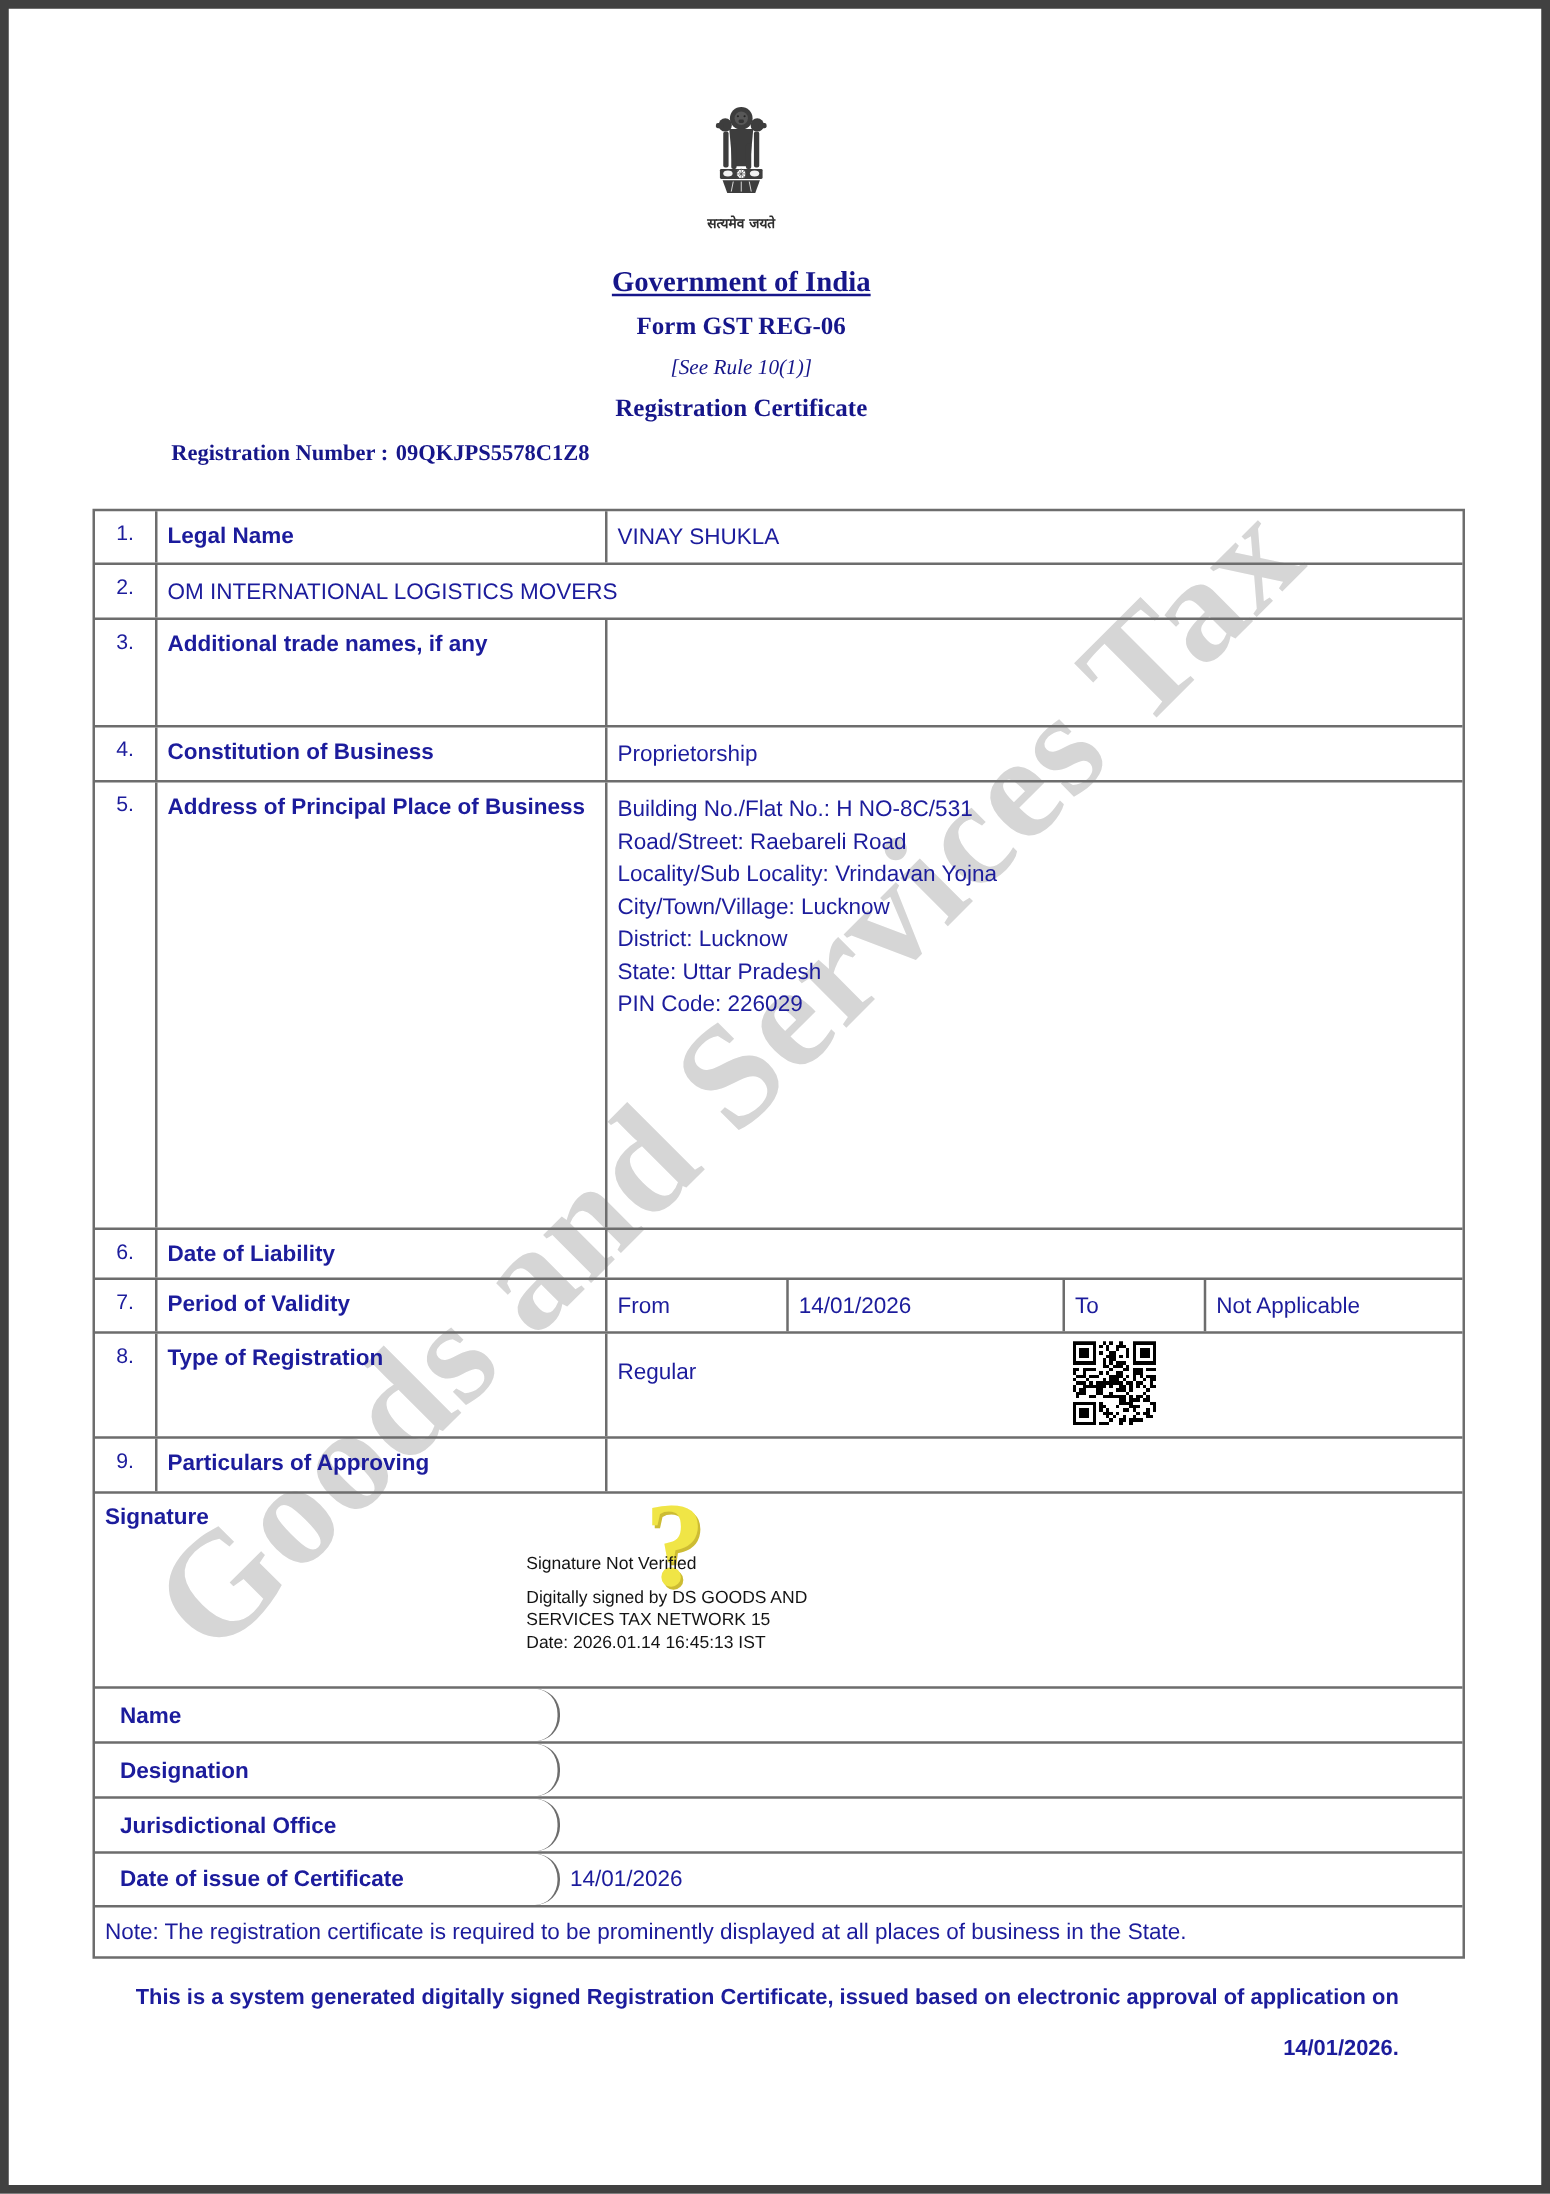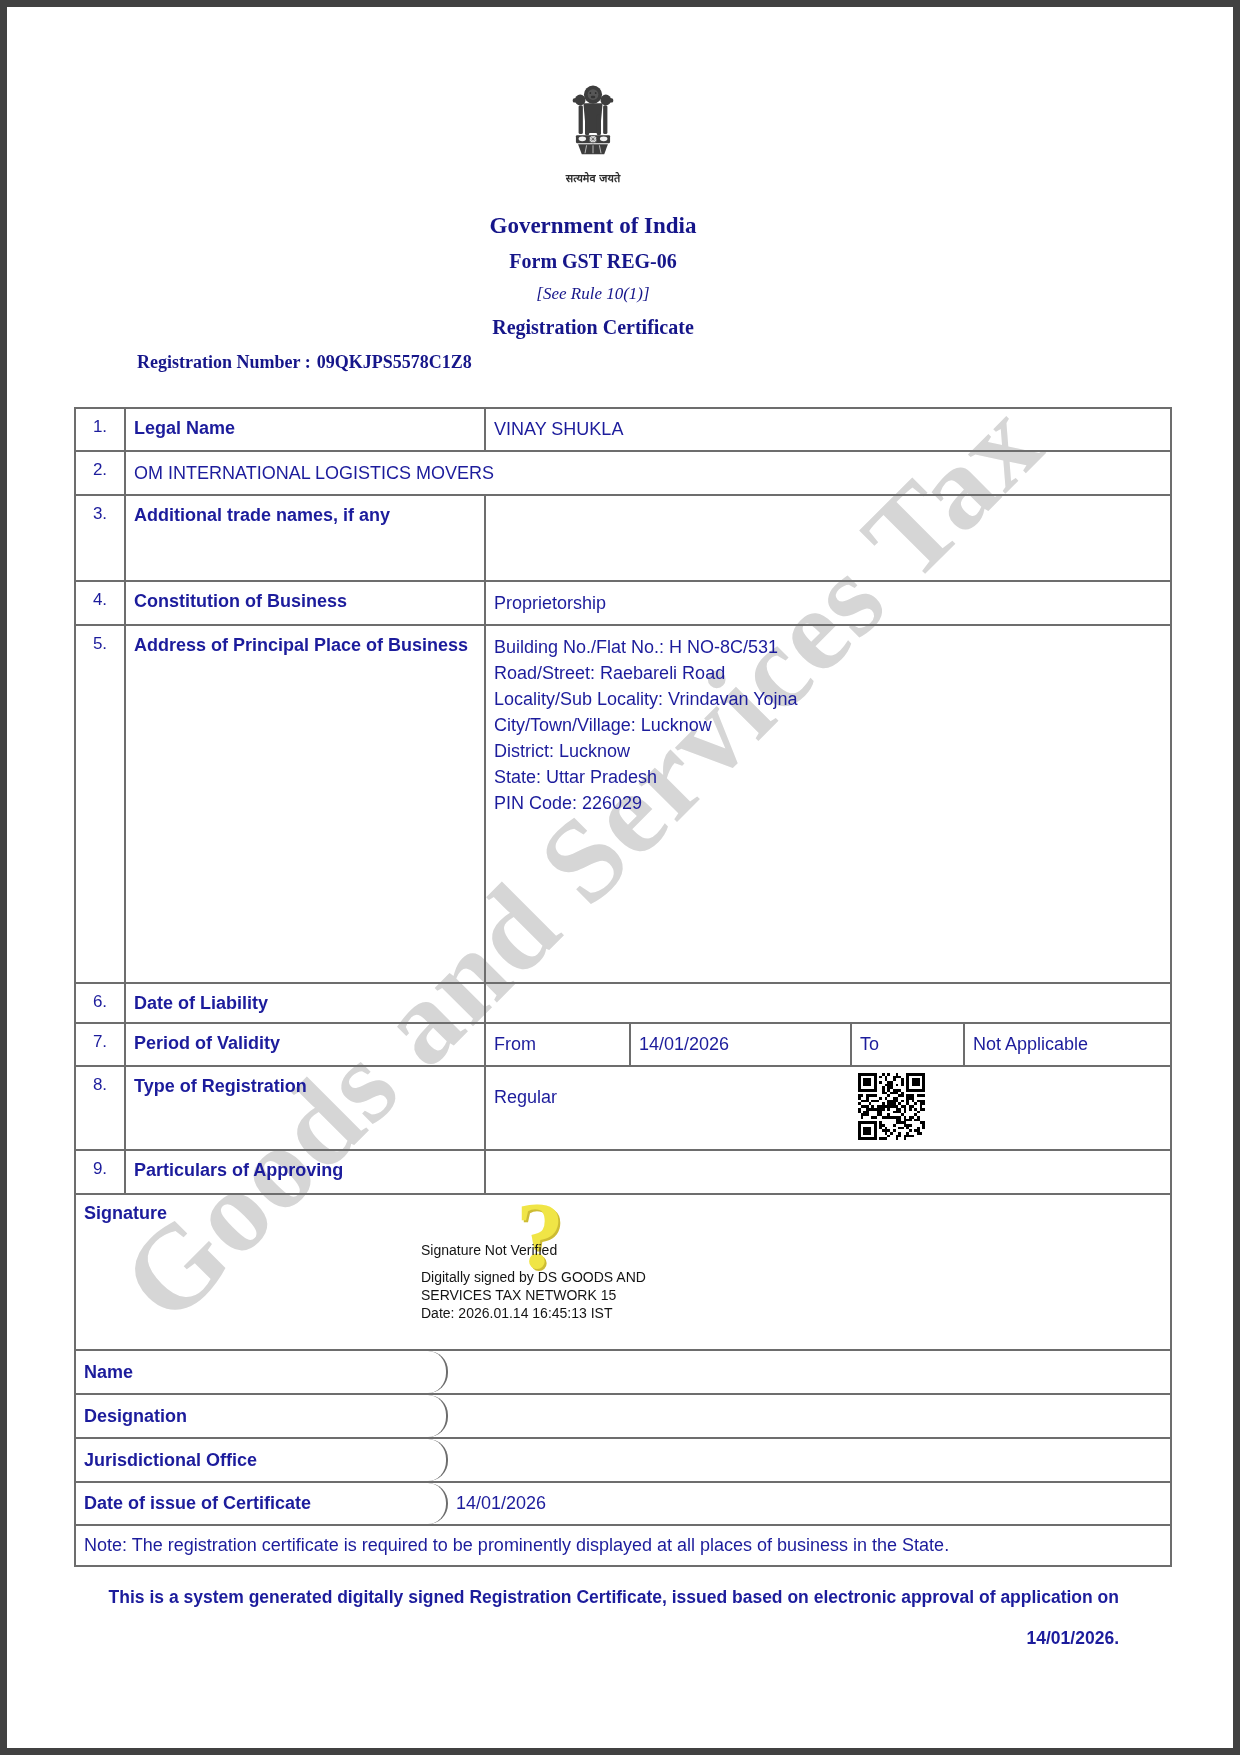--- a/index.html
+++ b/index.html
@@ -20,21 +20,21 @@
   }
   
   .header-wrap { position:absolute; left:0; top:0; width:1172px; z-index:2; }
   .emblem { position:absolute; left:554px; top:72px; width:64px; height:92px; }
   .motto {
     position:absolute; left:0; top:163px; width:1172px; text-align:center;
     font-family:"DejaVu Sans", sans-serif; font-size:11px; color:#2e2e2e; font-weight:bold;
   }
   .h-line { position:absolute; left:0; width:1172px; text-align:center;
     font-family:"Liberation Serif", serif; color:#16168a; }
-  .h-gov  { top:206px; font-size:23px; font-weight:bold; }
+  .h-gov  { top:206px; font-size:23px; font-weight:bold;text-decoration:underline; }
   .h-form { top:243px; font-size:20px; font-weight:bold; }
   .h-rule { top:277px; font-size:17px; font-style:italic; }
   .h-cert { top:309px; font-size:20px; font-weight:bold; }
   .regnum {
     position:absolute; left:130px; top:345px; z-index:2;
     font-family:"Liberation Serif", serif; font-size:18px; font-weight:bold; color:#16168a;
   }
   .regnum span { margin-right:6px; }
   
   .tbl {
@@ -42,21 +42,21 @@
     box-sizing:border-box; border:2px solid #6d6d6d;
     display:flex; flex-direction:column; z-index:1;
     color:#1c1c9c; font-size:18px;
   }
   .tr { display:flex; box-sizing:border-box; border-bottom:2px solid #6d6d6d; flex:none; }
   .tr:last-child { border-bottom:none; }
   .td { box-sizing:border-box; border-right:2px solid #6d6d6d; }
   .td:last-child { border-right:none; }
   .num   { width:50px; text-align:center; padding-top:8px; font-size:17px; flex:none; }
   .label { width:360px; padding:8px; font-weight:bold; flex:none; line-height:23px; }
-  .label2{ width:372px; padding:8px; font-weight:bold; flex:none; display:flex; align-items:center;border-radius:20px; }
+  .label2{ width:372px; padding:20px; font-weight:bold; flex:none; display:flex; align-items:center;border-radius:20px; }
   .value { flex:1 1 auto; display:flex; align-items:center; padding:2px 8px; min-width:0; }
   .value-top { flex:1 1 auto; padding:8px; min-width:0; }
   .addr-line { line-height:26px; }
   .addr-line .b { font-weight:normal; }
   .vcell { box-sizing:border-box; border-right:2px solid #6d6d6d; display:flex; align-items:center; padding:2px 8px; flex:none; }
   .vcell.last { border-right:none; flex:1 1 auto; }
   .row8-value { flex:1 1 auto; position:relative; padding:20px 8px 0 8px; min-width:0; }
   .qr { position:absolute; left:372px; top:6px; width:67px; height:67px; }
   
   .sig-cell { flex:1 1 auto; position:relative; padding:8px; font-weight:bold; min-width:0; }

